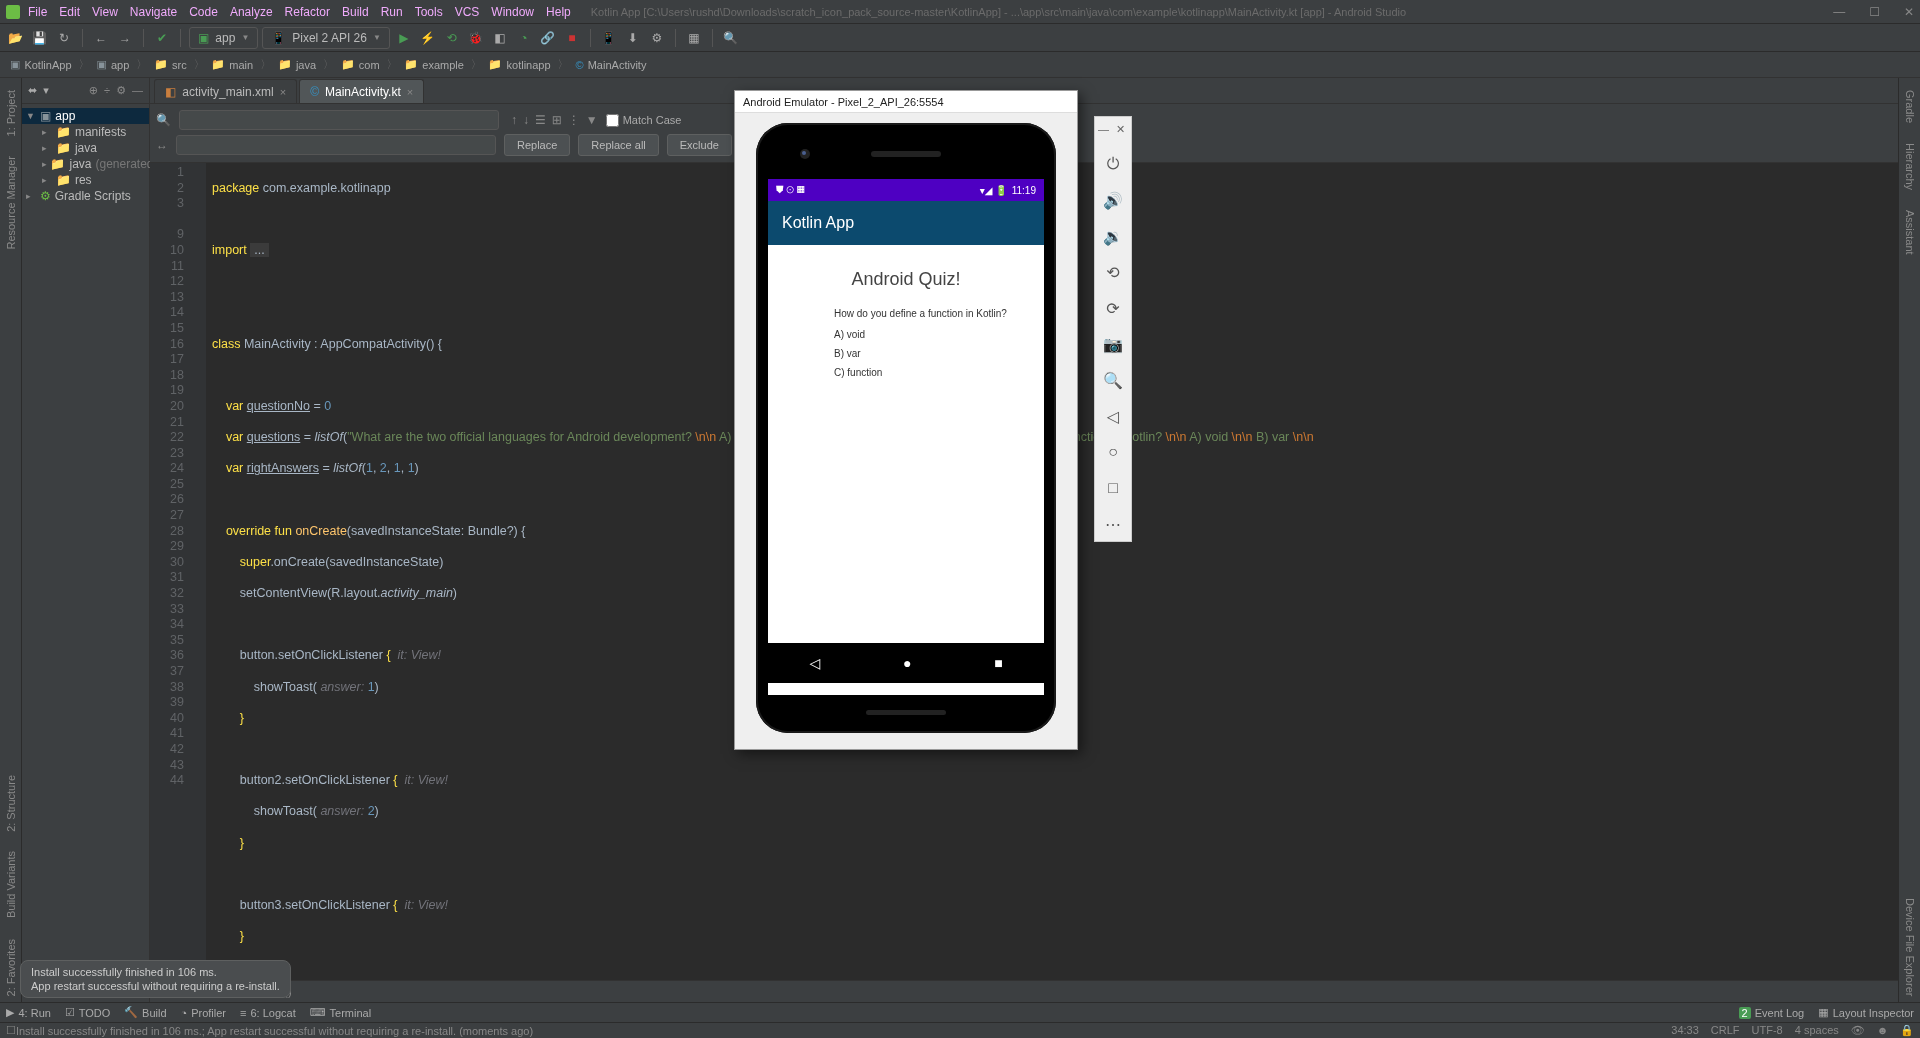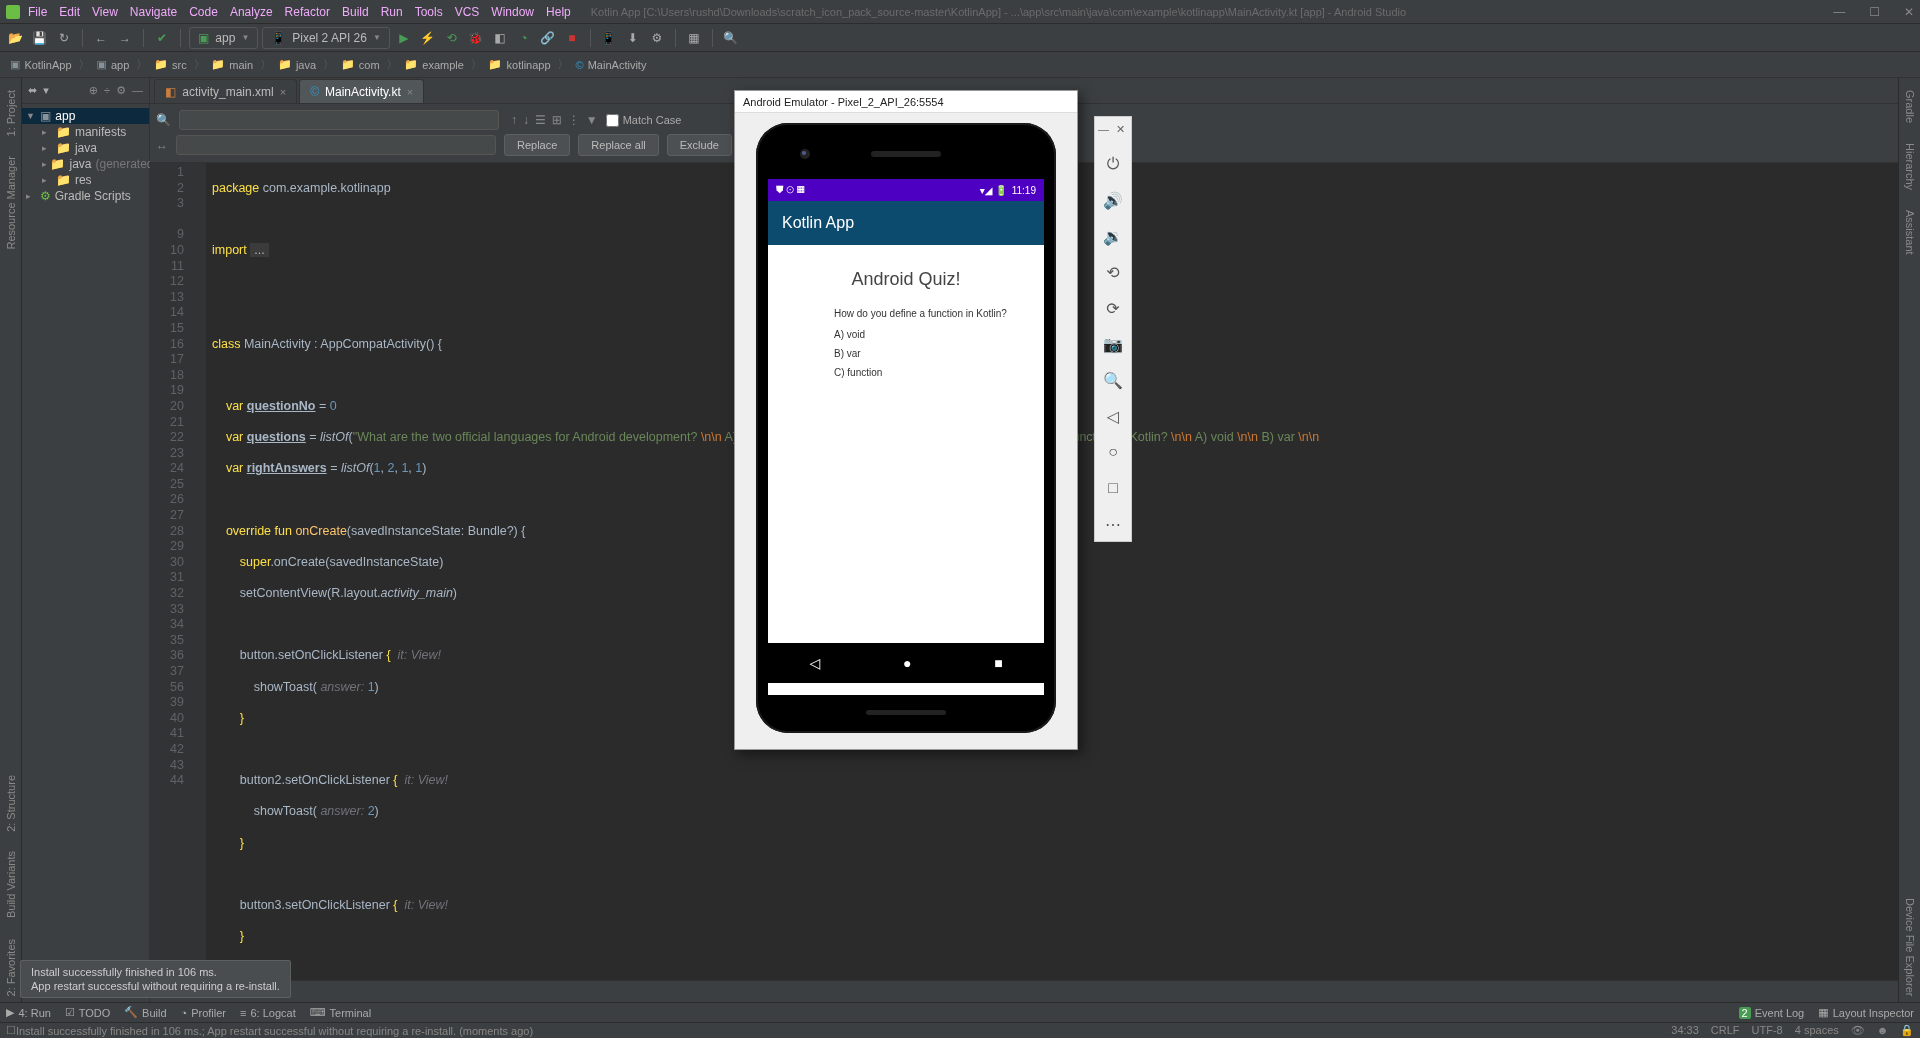--- a/index.html
+++ b/index.html
@@ -72,21 +72,21 @@
 .gutter { width: 42px; background: #313335; color: #606366; text-align: right; padding: 2px 8px 2px 0; }
 .gutter div { height: 15.6px; }
 .fold-gutter { width: 14px; background: #313335; }
 .code-body { flex: 1; background: #2b2b2b; padding: 2px 0 2px 6px; color: #a9b7c6; white-space: pre; overflow: hidden; }
 .code-body div { height: 15.6px; }
 .kw { color: #fde047; }
 .str { color: #6a8759; }
 .num { color: #6897bb; }
 .fn { color: #ffc66d; }
 .it { font-style: italic; color: #a9b7c6; }
-.under { text-decoration: underline; color: #a9b7c6; font-weight: bold; }
+.under { text-decoration: underline; color: #a9b7c6; }
 .param { color: #72737a; font-style: italic; }
 .escape { color: #cc7832; }
 
 
 .code-crumb { height: 22px; background: #3c3f41; border-top: 1px solid #323232; display: flex; align-items: center; padding: 0 8px; gap: 6px; color: #888; font-size: 11px; }
 
 
 .emulator { position: absolute; left: 734px; top: 90px; width: 344px; height: 660px; background: #fff; border: 1px solid #999; box-shadow: 4px 4px 12px rgba(0,0,0,0.5); }
 .emu-title { height: 22px; background: #fff; color: #222; font-size: 11px; display: flex; align-items: center; padding: 0 8px; border-bottom: 1px solid #ddd; }
 .emu-body { height: calc(100% - 22px); background: #efefef; display: flex; justify-content: center; align-items: flex-start; padding-top: 10px; }
@@ -117,21 +117,21 @@
 
 .bottom-tools { position: absolute; left: 0; right: 0; bottom: 16px; height: 20px; background: #3c3f41; border-top: 1px solid #2b2b2b; display: flex; align-items: center; padding: 0 6px; gap: 14px; font-size: 11px; color: #aaa; }
 .bt-item { display: flex; align-items: center; gap: 4px; cursor: pointer; }
 .bt-right { margin-left: auto; display: flex; gap: 14px; }
 
 
 .status-bar { position: absolute; left: 0; right: 0; bottom: 0; height: 16px; background: #3c3f41; display: flex; align-items: center; padding: 0 6px; font-size: 11px; color: #888; border-top: 1px solid #2b2b2b; }
 .status-bar .sb-right { margin-left: auto; display: flex; gap: 12px; }
 
 
-.toast { position: absolute; left: 20px; bottom: 40px; background: #4a4d4f; border: 1px solid #5e6060; padding: 4px 10px; color: #ccc; font-size: 11px; border-radius: 2px; line-height: 14px; }
+.toast { position: absolute; left: 20px; bottom: 40px; background: #4a4d4f; border: 1px solid #5e6060; padding: 4px 10px; color: #ccc; font-size: 11px; border-radius: 8px; line-height: 14px; }
 </style>
 </head>
 <body>
 
 <div class="menu-bar">
   <div class="as-logo"></div>
   <span class="menu-item"><span>File</span></span>
   <span class="menu-item"><span>Edit</span></span>
   <span class="menu-item"><span>View</span></span>
   <span class="menu-item"><span>Navigate</span></span>
@@ -371,21 +371,21 @@
           <div>28</div>
           <div>29</div>
           <div>30</div>
           <div>31</div>
           <div>32</div>
           <div>33</div>
           <div>34</div>
           <div>35</div>
           <div>36</div>
           <div>37</div>
-          <div>56</div>
+          <div>38</div>
           <div>39</div>
           <div>40</div>
           <div>41</div>
           <div>42</div>
           <div>43</div>
           <div>44</div>
       </div>
       <div class="fold-gutter"></div>
       <div class="code-body">
 <div><span class="kw">package</span> <span>com.example.kotlinapp</span></div>

